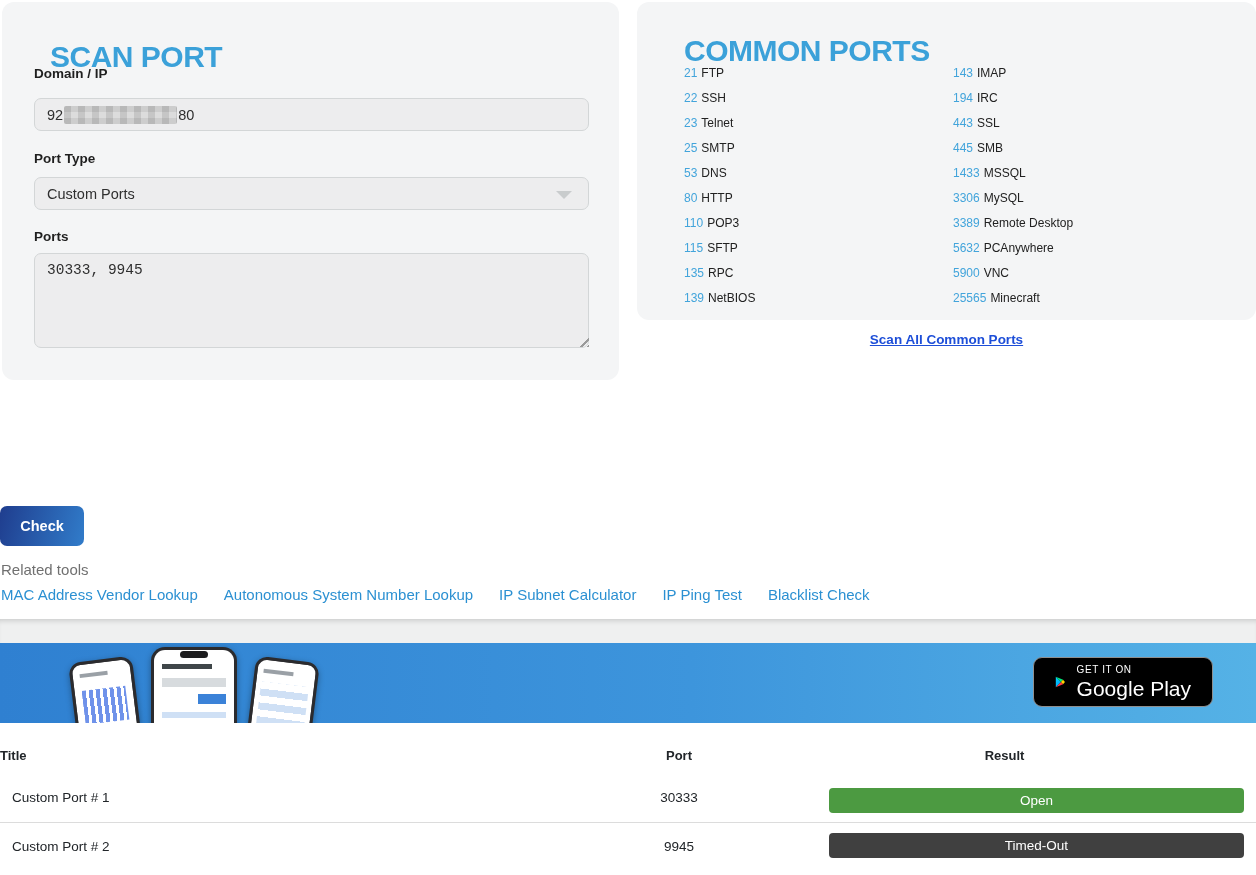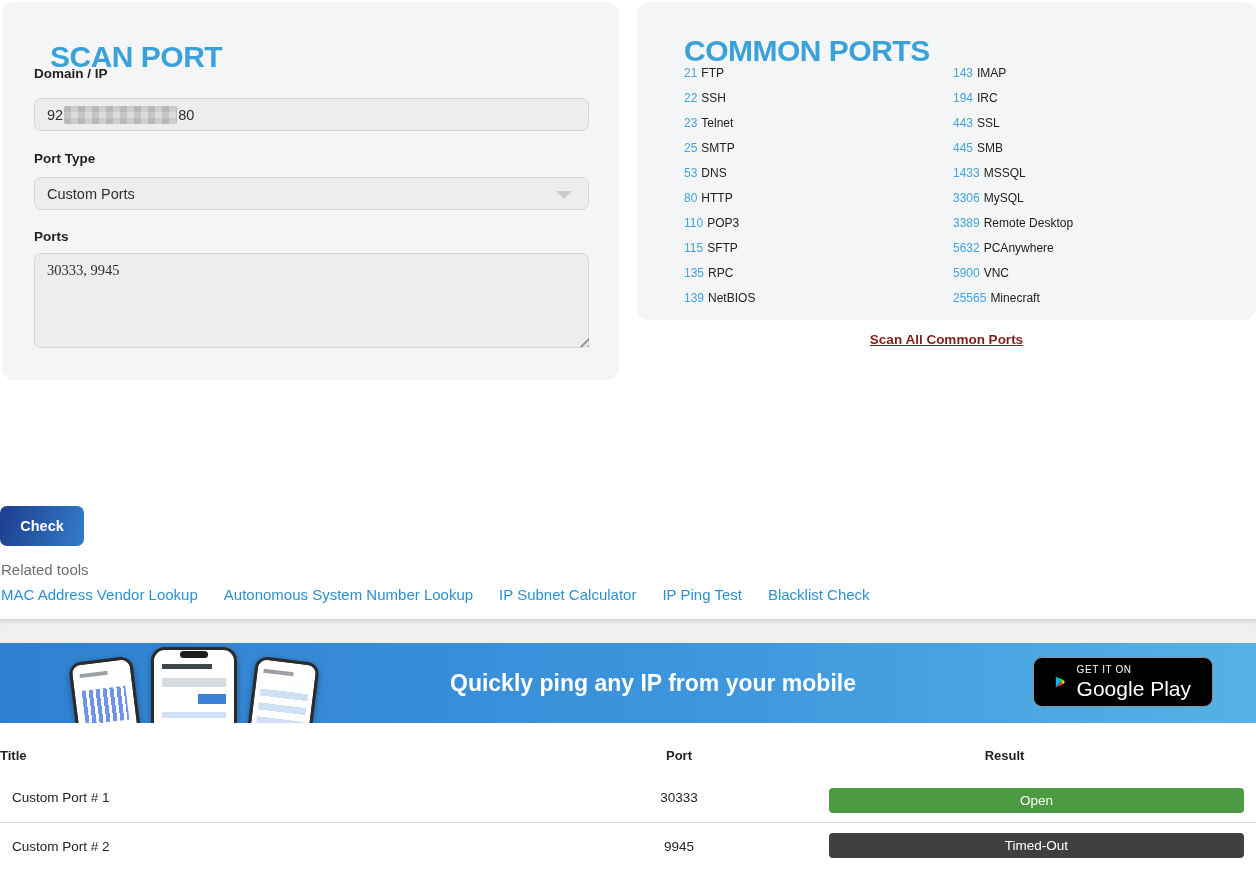--- a/index.html
+++ b/index.html
@@ -36,36 +36,36 @@
     filter:blur(.6px);
   }
   .dropdown-arrow{
     position:absolute;right:16px;top:13px;width:0;height:0;
     border-left:8px solid transparent;border-right:8px solid transparent;
     border-top:8px solid #c9cccd;
   }
   #ports-textarea{
     position:absolute;left:32px;top:251px;width:555px;height:95px;box-sizing:border-box;
     background:#ededee;border:1px solid #d3d6d7;border-radius:7px;
-    font-family:Liberation Serif, serif;font-size:14.5px;color:#2f2f2f;
+    font-family:Liberation Mono, monospace;font-size:14.5px;color:#2f2f2f;
     padding:8px 12px;resize:none;outline:none;
   }
   .resize-handle{
     position:absolute;left:574px;top:332px;width:13px;height:13px;
     background:repeating-linear-gradient(135deg,transparent 0 3px,#9a9a9a 3px 4.5px);
     clip-path:polygon(100% 0,100% 100%,0 100%);
   }
   
   .ports-col{position:absolute;top:64px}
   #ports-col-1{left:47px}
   #ports-col-2{left:316px}
   .port-item{height:25px;font-size:12px;color:#212121;white-space:nowrap}
   .port-num{color:#42a4db;margin-right:4px}
   #scan-all-wrap{position:absolute;left:637px;top:330px;width:619px;text-align:center}
-  #scan-all-link{color:#7f1d1d;font-size:13.5px;font-weight:bold;text-decoration:underline;cursor:pointer}
+  #scan-all-link{color:#1d4ed8;font-size:13.5px;font-weight:bold;text-decoration:underline;cursor:pointer}
   
   #check-button{
     position:absolute;left:0;top:506px;width:84px;height:40px;border:none;cursor:pointer;
     border-radius:7px;background:linear-gradient(105deg,#1f3d8e 0%,#3079c7 95%);
     color:#fff;font-family:"Liberation Sans",sans-serif;font-size:14.5px;font-weight:bold;
   }
   
   #related-heading{position:absolute;left:1px;top:561px;font-size:15px;color:#707070}
   #tools-row{position:absolute;left:1px;top:586px;display:flex;gap:26px;white-space:nowrap}
   #tools-row a{color:#2b90d2;font-size:15px;text-decoration:none;cursor:pointer}
@@ -213,21 +213,20 @@
         <div class="screen"></div>
       </div>
     <div class="phone" id="phone-right">
         <div class="screen"></div>
       </div>
     <div class="phone" id="phone-center">
         <span class="notch"></span>
         <div class="screen"></div>
       </div>
   </div>
-  <div id="banner-headline">Quickly ping any IP from your mobile</div>
   <div id="gp-badge">
     <svg width="27" height="30" viewBox="0 0 40 44">
       <defs>
         <linearGradient id="pg" x1="0" y1="0" x2="1" y2="1">
           <stop offset="0" stop-color="#00d7fe"></stop>
             <stop offset="1" stop-color="#0092f8"></stop>
         </linearGradient>
       </defs>
       <polygon points="3,2 23,22 3,42" fill="url(#pg)"></polygon>
       <polygon points="3,2 22,21 30.5,13.8" fill="#00e97d"></polygon>

